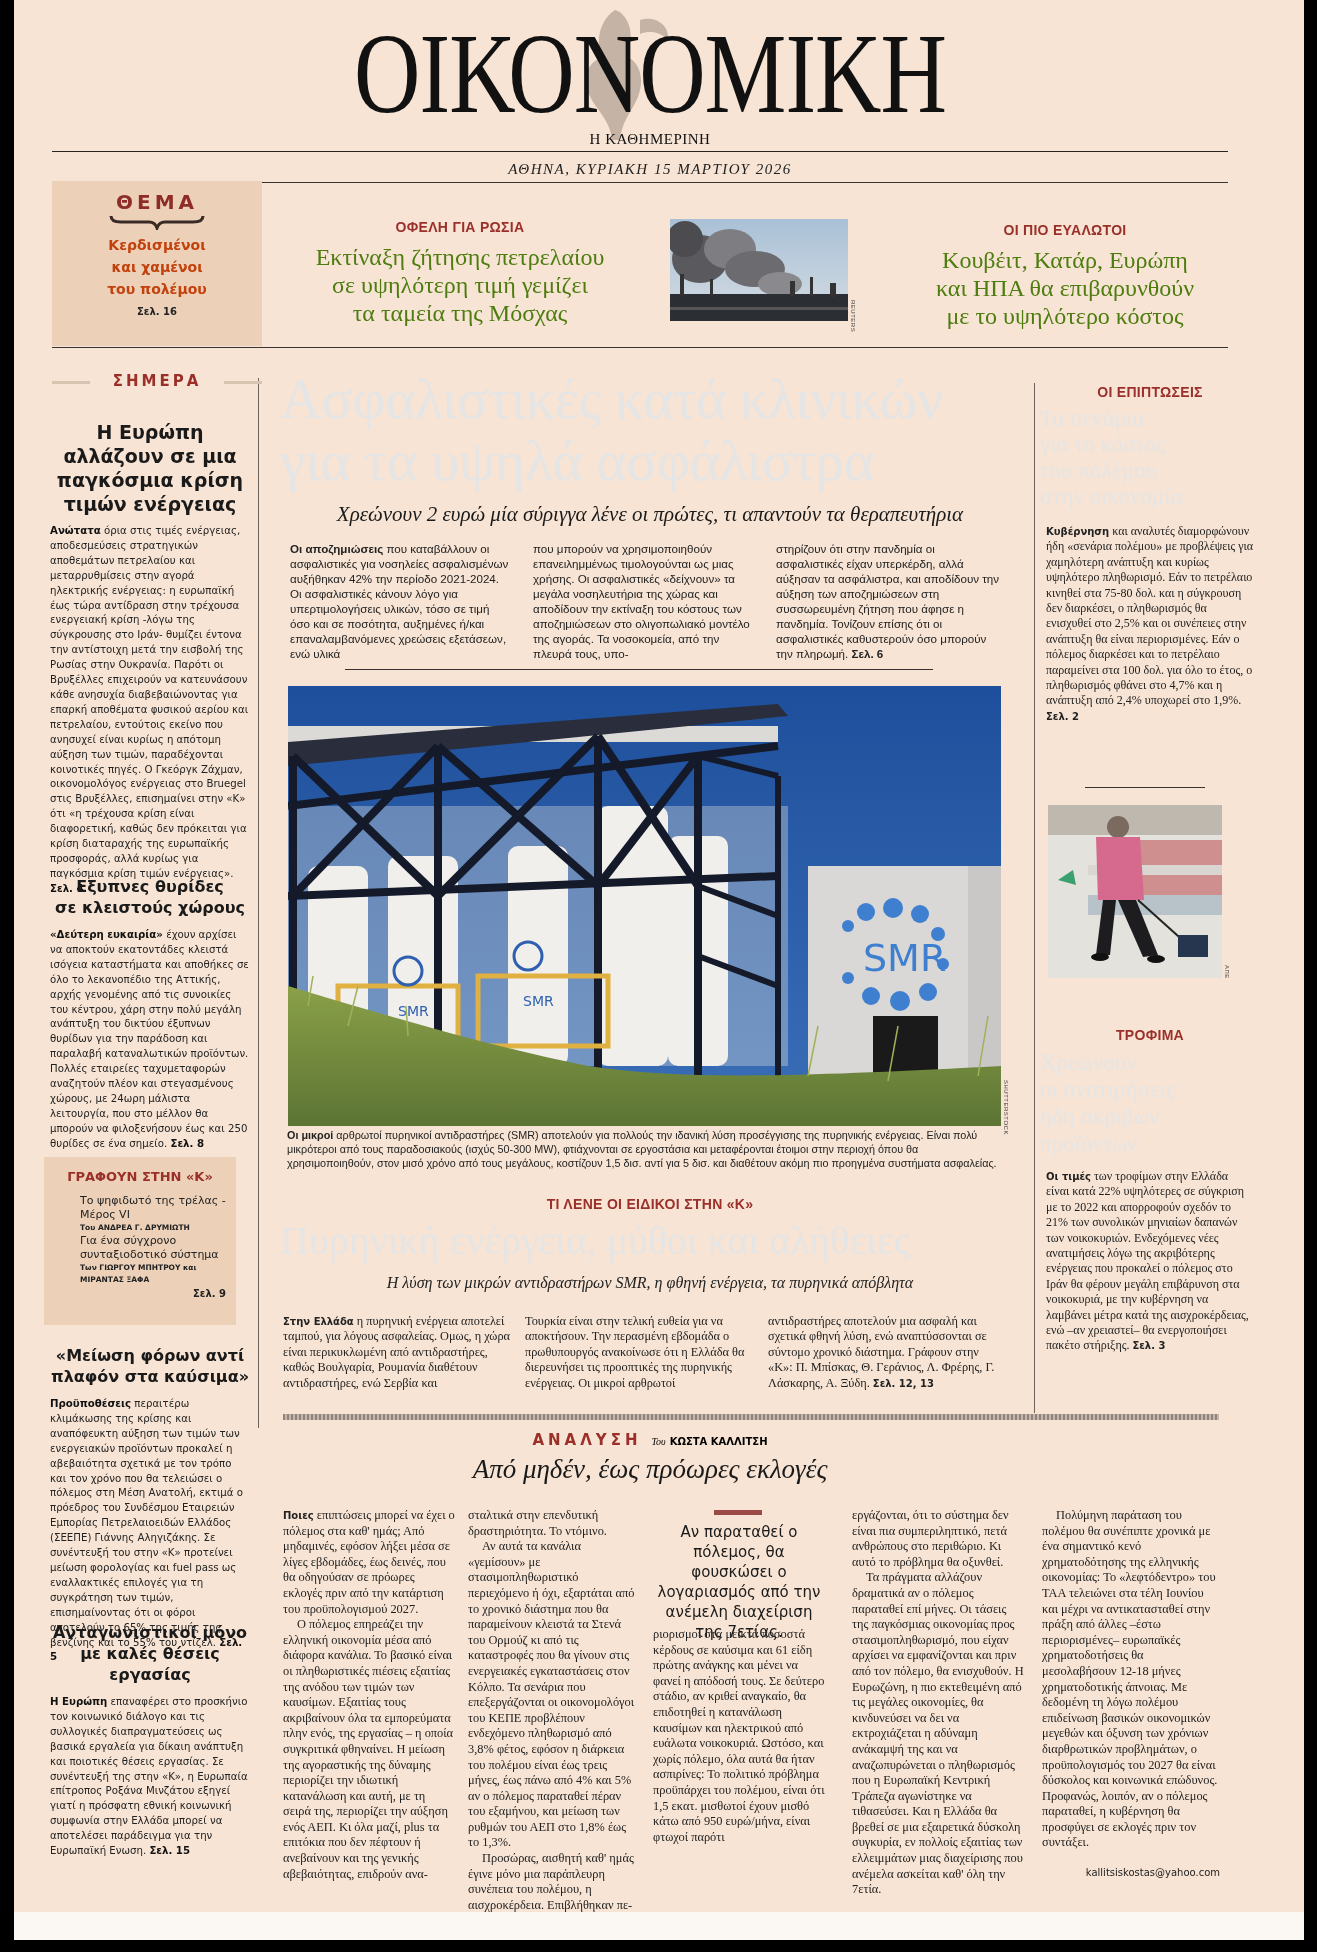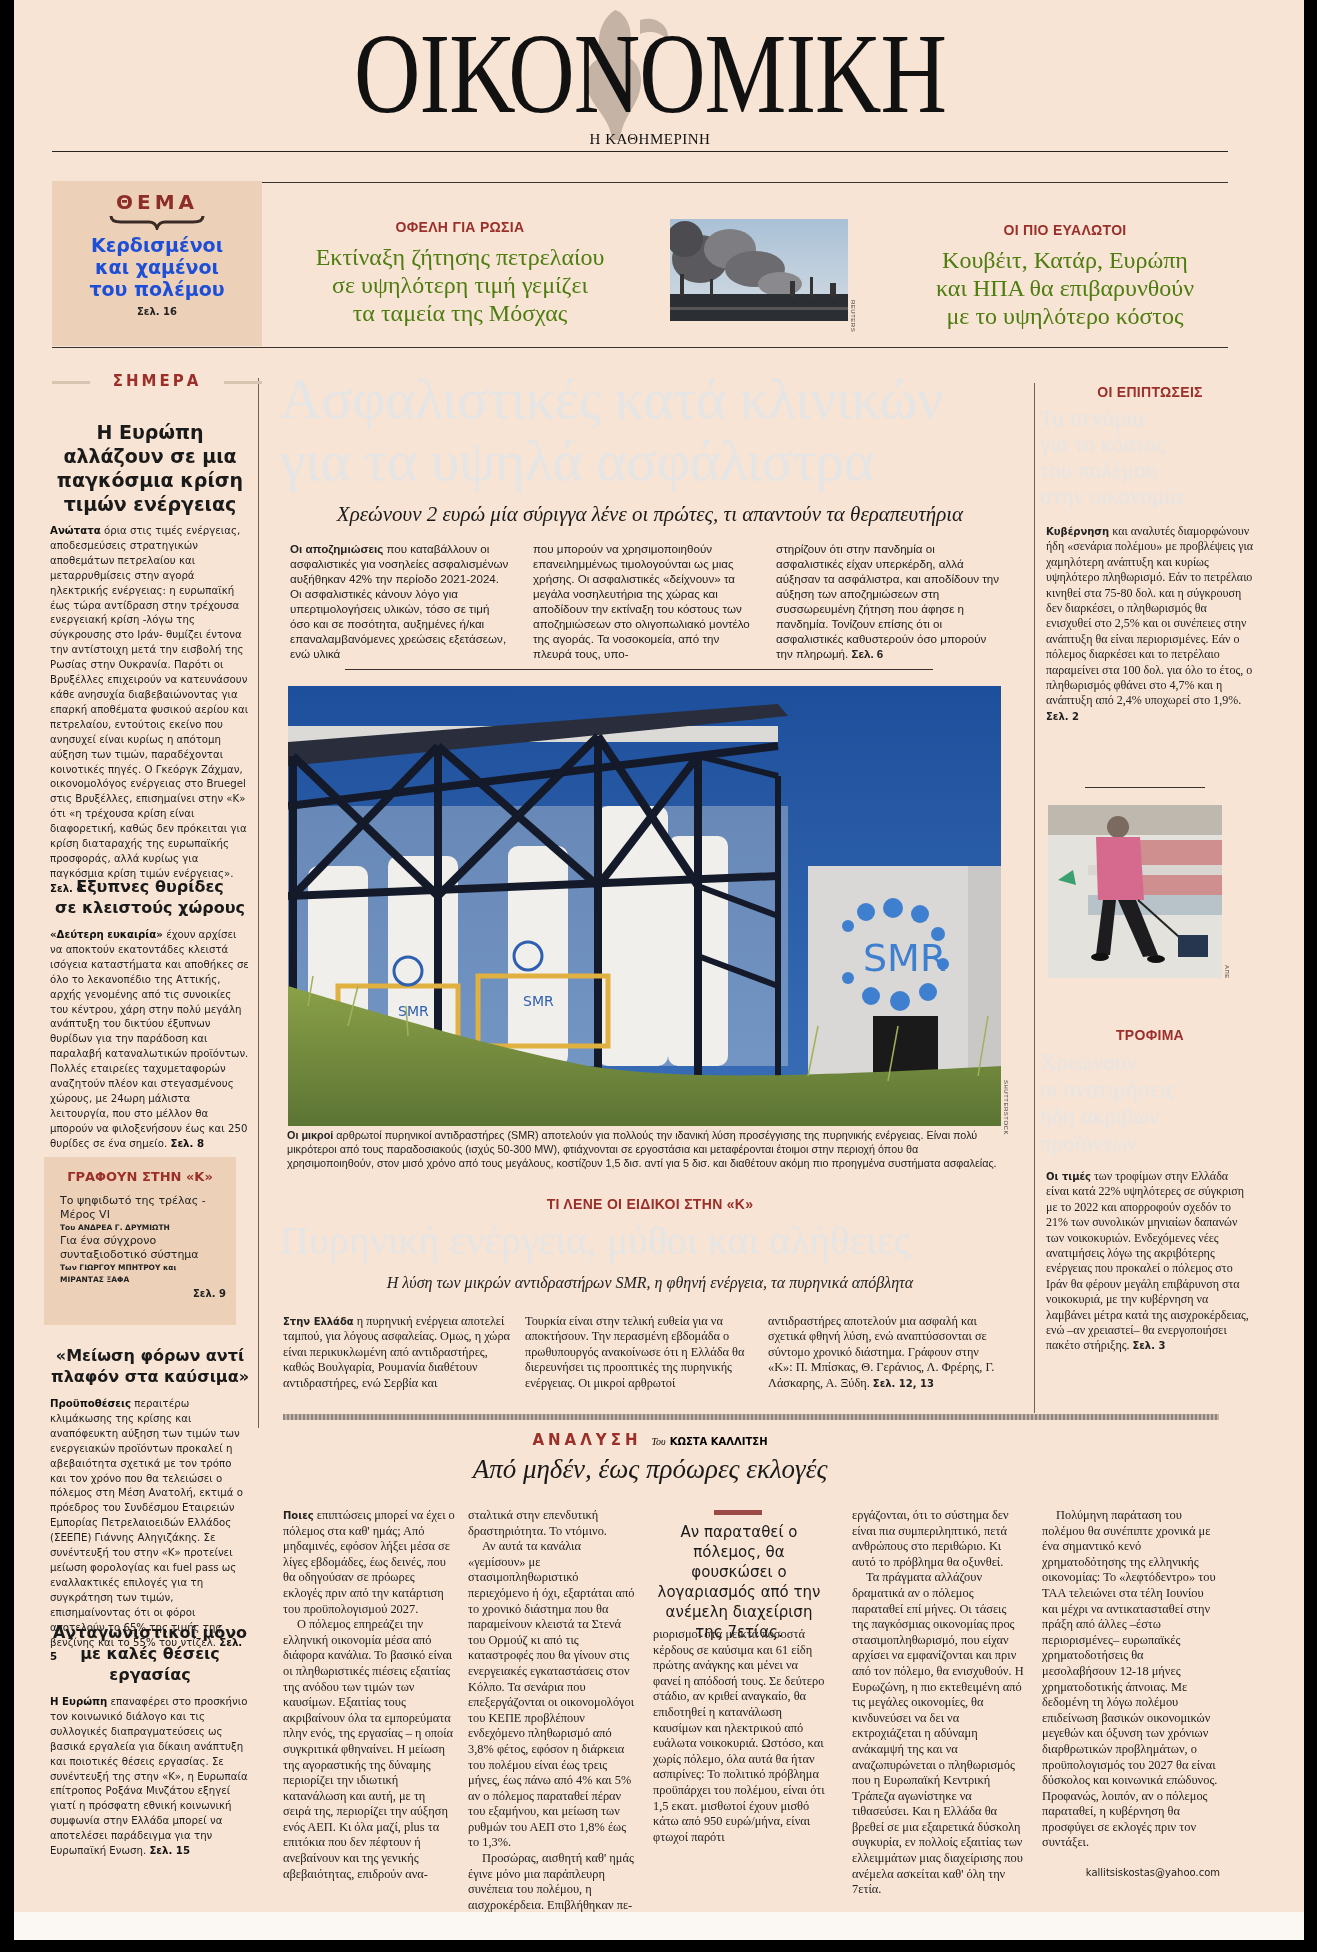--- a/index.html
+++ b/index.html
@@ -42,21 +42,21 @@
     letter-spacing: 1.5px; color: #222;
   }
 
   
   .thema-box {
     position: absolute; left: 52px; top: 181px; width: 210px; height: 165px;
     background: #ecd1b8; text-align: center;
   }
   .thema-label { font-family: "DejaVu Sans", sans-serif; font-weight: bold; font-size: 20px; letter-spacing: 4px; color: #8e2d28; margin-top: 9px; }
   .thema-brace { display: block; margin: 0 auto; }
-  .thema-head { font-family: "DejaVu Sans", sans-serif; font-weight: bold; font-size: 19px; line-height: 22px; color: #1d4ed8; margin-top: 4px; }
+  .thema-head { font-family: "DejaVu Sans", sans-serif; font-weight: bold; font-size: 14px; line-height: 22px; color: #c2410c; margin-top: 4px; }
   .thema-page { font-family: "DejaVu Sans", sans-serif; font-weight: bold; font-size: 10px; margin-top: 6px; color:#222; }
 
   .kicker { font-family: "Liberation Sans", sans-serif; font-weight: bold; font-size: 14px; color: #9b2f2a; text-align: center; letter-spacing: 0.3px; }
   .teaser-head { font-family: "Liberation Serif", serif; font-size: 24px; line-height: 28px; color: #4d7c0f; text-align: center; }
 
   .img-box { position: absolute; overflow: hidden; }
   .credit { position: absolute; font-family: "Liberation Sans", sans-serif; font-size: 6px; color: #444; writing-mode: vertical-rl; letter-spacing: 0.5px; }
 
   
   .col-text { font-family: "DejaVu Sans", sans-serif; font-size: 10.2px; line-height: 14.9px; color: #222; text-align: left; }
@@ -93,20 +93,21 @@
   <div class="paper"></div>
   <div class="paper-bottom"></div>
 
   <svg class="logo-bird" viewBox="0 0 150 150">
     <path d="M75 10 C60 20 55 40 62 58 C50 60 42 75 48 92 C55 110 70 118 72 140 L80 140 C82 118 96 108 100 90 C104 72 96 60 86 56 C94 40 92 22 80 12 Z" fill="#6b5a52"></path>
     <path d="M100 20 C115 15 130 25 128 40 C120 32 110 30 100 34 Z" fill="#6b5a52"></path>
   </svg>
   <div class="masthead-title">ΟΙΚΟΝΟΜΙΚΗ</div>
   <div class="masthead-sub">Η ΚΑΘΗΜΕΡΙΝΗ</div>
   <div class="rule" style="left:52px; top:151px; width:1176px; background:#2a2220;"></div>
+  <div class="dateline">ΑΘΗΝΑ, ΚΥΡΙΑΚΗ 15 ΜΑΡΤΙΟΥ 2026</div>
   <div class="rule" style="left:52px; top:182px; width:1176px;"></div>
 
   <div class="thema-box">
     <div class="thema-label">ΘΕΜΑ</div>
     <svg class="thema-brace" width="96" height="16" viewBox="0 0 96 16">
       <path d="M2 2 Q2 8 12 8 L40 8 Q46 8 48 14 Q50 8 56 8 L84 8 Q94 8 94 2" fill="none" stroke="#3a2a25" stroke-width="3"></path>
     </svg>
     <div class="thema-head">
       <div>Κερδισμένοι</div>
       <div>και χαμένοι</div>
@@ -178,21 +179,21 @@
   <div class="abs" style="left:50px; top:876px; width:200px;">
     <div class="sans-head" style="font-size:16px; line-height:21px;">
       <div>Εξυπνες θυρίδες</div>
       <div>σε κλειστούς χώρους</div>
     </div>
     <div class="col-text" style="margin-top:10px;"><b>«Δεύτερη ευκαιρία»</b><span> έχουν αρχίσει να αποκτούν εκατοντάδες κλειστά ισόγεια καταστήματα και αποθήκες σε όλο το λεκανοπέδιο της Αττικής, αρχής γενομένης από τις συνοικίες του κέντρου, χάρη στην πολύ μεγάλη ανάπτυξη του δικτύου έξυπνων θυρίδων για την παράδοση και παραλαβή καταναλωτικών προϊόντων. Πολλές εταιρείες ταχυμεταφορών αναζητούν πλέον και στεγασμένους χώρους, με 24ωρη μάλιστα λειτουργία, που στο μέλλον θα μπορούν να φιλοξενήσουν έως και 250 θυρίδες σε ένα σημείο. </span><b class="sel">Σελ. 8</b></div>
   </div>
 
   <div class="grafoun-box">
     <div style="text-align:center; margin-top:12px; font-family:'DejaVu Sans',sans-serif; font-weight:bold; font-size:13px; color:#9b2f2a;">ΓΡΑΦΟΥΝ ΣΤΗΝ «Κ»</div>
-    <div style="padding:10px 10px 0 16px; font-family:'DejaVu Sans',sans-serif; color:#222;">
+    <div style="padding:10px 10px 0 16px; font-family:'DejaVu Sans',sans-serif; color:#222;margin-left:20px;">
       <div style="font-size:11px; line-height:14px;">Το ψηφιδωτό της τρέλας - Μέρος VI</div>
       <div style="font-size:7.5px; font-weight:bold; line-height:12px;">Του ΑΝΔΡΕΑ Γ. ΔΡΥΜΙΩΤΗ</div>
       <div style="font-size:11px; line-height:14px;">Για ένα σύγχρονο συνταξιοδοτικό σύστημα</div>
       <div style="font-size:7.5px; font-weight:bold; line-height:12px; width:120px;">Των ΓΙΩΡΓΟΥ ΜΠΗΤΡΟΥ και ΜΙΡΑΝΤΑΣ ΞΑΦΑ</div>
       <div style="text-align:right; font-size:10px; font-weight:bold; margin-top:2px;">Σελ. 9</div>
     </div>
   </div>
 
   <div class="abs" style="left:50px; top:1345px; width:200px;">
     <div class="sans-head" style="font-size:16px; line-height:21px;">

